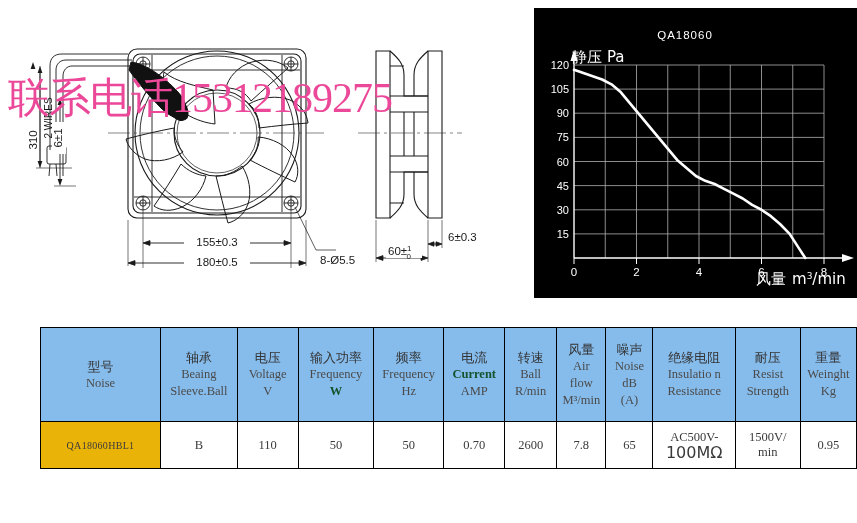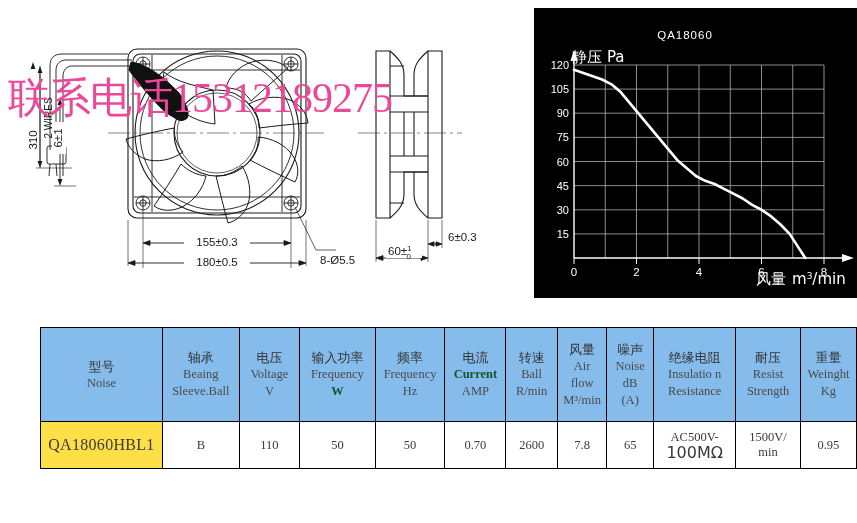--- a/index.html
+++ b/index.html
@@ -35,21 +35,21 @@
     font-family:"Liberation Serif",serif;
     color:#3a3a3a;
     padding:0;
   }
   thead th{background:#86BCEC;height:93px;font-weight:400;}
   .h-cn{font-size:13px;color:#333;display:block;line-height:17px;}
   .h-en{font-size:12.5px;color:#4a4a4a;display:block;line-height:17px;}
   .h-en.bold{font-weight:bold;color:#14532d;}
 
   tbody td{height:46px;background:#ffffff;font-size:12.5px;color:#444;}
-  tbody td.model-cell{background:#fde047;font-size:16px;color:#444;
+  tbody td.model-cell{background:#eab308;font-size:10px;color:#444;
                       letter-spacing:0.3px;}
   tbody td .two-line{display:block;line-height:15px;}
   tbody td .ohm{font-family:"DejaVu Sans",sans-serif;font-size:16px;}
 </style>
 </head>
 <body>
 
 <div id="top-area">
 
   <div id="drawing-panel">

